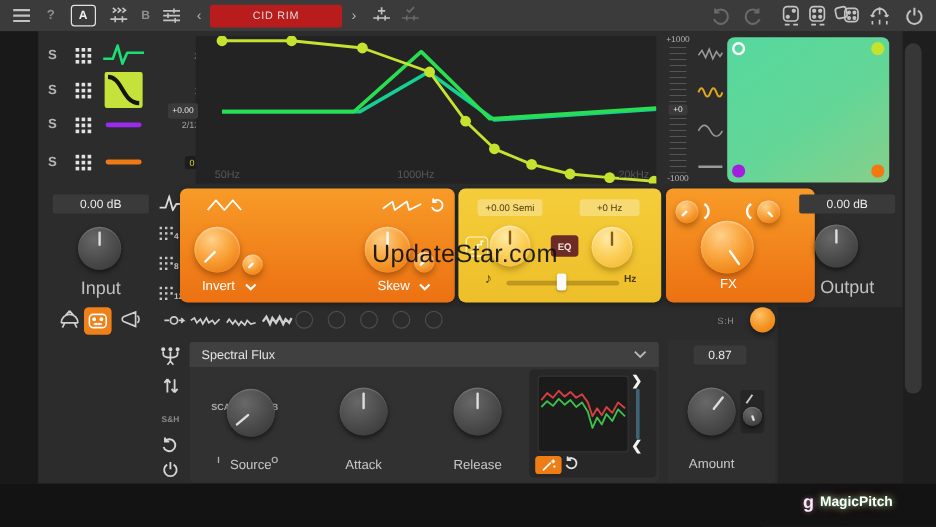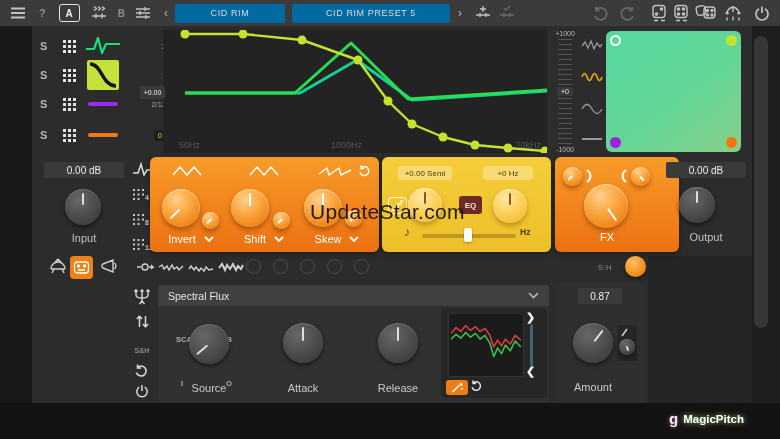--- a/index.html
+++ b/index.html
@@ -11,21 +11,21 @@
   
   .toolbar { position:absolute; left:0; top:0; width:780px; height:26px; background:#3b3b3b;
              display:flex; align-items:center; padding:0 10px; color:#c6c6c6; }
   .tb-icon { display:inline-flex; align-items:center; justify-content:center; color:#c2c2c2; }
   .tb-icon.dim { color:#6a6a6a; }
   .ab-box { width:21px; height:18px; border:1.5px solid #e3e3e3; border-radius:3px; color:#f0f0f0;
             font-size:10px; font-weight:bold; display:flex; align-items:center; justify-content:center; margin-left:13px; }
   .b-slot { font-size:10px; font-weight:bold; color:#8e8e8e; margin-left:9px; }
   .q-mark { font-size:11px; color:#8e8e8e; margin-left:13px; font-weight:bold; }
   .chev { color:#b5b5b5; font-size:12px; margin-left:12px; }
-  .preset-btn { height:19px; background:#0369a1; border-radius:2px; color:#dcdcdc; font-size:9px;
+  .preset-btn { height:19px; background:#b91c1c; border-radius:2px; color:#dcdcdc; font-size:9px;
                 letter-spacing:.6px; display:flex; align-items:center; justify-content:center; margin-left:7px; }
 
   
   .gutter-l { position:absolute; left:0; top:26px; width:32px; height:377px; background:#191919; }
   .gutter-r { position:absolute; left:752px; top:26px; width:28px; height:377px; background:#1e1e1e; }
   .scrollbar { position:absolute; left:2px; top:10px; width:14px; height:292px; background:#373737; border-radius:7px; }
   .bottombar { position:absolute; left:0; top:403px; width:780px; height:36px; background:#131313; }
   .logo { position:absolute; right:36px; top:7px; display:flex; align-items:center; gap:5px; }
   .logo-glyph { font-size:15px; font-weight:bold; color:#f0eef2; text-shadow:0 0 4px rgba(230,120,200,.6); }
   .logo-text { font-size:11.5px; font-weight:bold; color:#ffffff;
@@ -62,21 +62,21 @@
                align-items:center; justify-content:space-around; color:#9a9a9a; }
 
   
   .xy-pad { position:absolute; left:574px; top:5px; width:135px; height:121px; border-radius:6px;
             background:linear-gradient(145deg,#55d89e 0%,#63d697 55%,#87cf8a 100%); }
   .pad-dot { position:absolute; width:11px; height:11px; border-radius:50%; }
 
   
   .valbox { background:#3a3a3a; border-radius:2px; color:#ececec; font-size:10px;
             display:flex; align-items:center; justify-content:center; }
-  .io-label { position:absolute; font-size:11px; color:#c0c0c0; text-align:center; }
+  .io-label { position:absolute; font-size:15px; color:#c0c0c0; text-align:center; }
   .mod-orange { background:linear-gradient(180deg,#f89b28,#ec7112); border-radius:6px;
                 box-shadow:0 2px 5px rgba(0,0,0,.35); }
   .mod-yellow { background:linear-gradient(180deg,#f5cd3a,#edbf2a); border-radius:6px;
                 box-shadow:0 2px 5px rgba(0,0,0,.35); }
   .wsec { position:absolute; top:0; width:70px; height:95px; }
   .wlabel { position:absolute; top:76px; left:0; width:70px; display:flex; align-items:center; justify-content:center;
             gap:8px; color:#fff; font-size:11px; }
   .ybox { position:absolute; background:rgba(255,255,255,.3); border-radius:3px; color:#4c3d0a; font-size:8px;
           display:flex; align-items:center; justify-content:center; }
   .eq-badge { position:absolute; left:77px; top:39px; width:23px; height:18px; background:#6d2b26; border-radius:3px;
@@ -149,21 +149,20 @@
         </svg>
     </span>
     <span class="b-slot">B</span>
     <span class="tb-icon" style="margin-left:9px">
       <svg width="18" height="16" viewBox="0 0 18 16" stroke="currentColor" stroke-width="1.4" fill="none">
           <path d="M2 4h14M2 8h14M2 12h14M11 2v4M6 6v4M12 10v4"></path>
         </svg>
     </span>
     <span class="chev">‹</span>
     <button class="preset-btn" style="width:110px;border:none">CID RIM</button>
-    <button class="preset-btn" style="width:158px;border:none">CID RIM PRESET 5</button>
     <span class="chev" style="margin-left:8px">›</span>
     <span class="tb-icon" style="margin-left:12px">
       <svg width="18" height="16" viewBox="0 0 18 16" stroke="currentColor" stroke-width="1.4" fill="none">
           <path d="M9 1v6M6 4h6M2 10h14M6 8v4M12 8v4"></path>
         </svg>
     </span>
     <span class="tb-icon dim" style="margin-left:6px">
       <svg width="18" height="16" viewBox="0 0 18 16" stroke="currentColor" stroke-width="1.4" fill="none">
           <path d="M6 3l2 2 4-4M2 10h14M6 8v4M12 8v4"></path>
         </svg>
@@ -465,45 +464,20 @@
         <div class="wlabel">
           <span>Invert</span>
           <span>
               <svg width="10" height="7" viewBox="0 0 10 7" fill="none" stroke="#fff" stroke-width="1.8">
                 <polyline points="1,1 5,5 9,1"></polyline>
               </svg>
             </span>
         </div>
       </div>
 
-      <div class="wsec" style="left:79px">
-        <span class="abs" style="left:13px;top:7px">
-          <svg width="40" height="14" viewBox="0 0 40 14" fill="none" stroke="#fff" stroke-width="1.5" stroke-linejoin="round">
-              <polyline points="8,11 15,3 22,11 29,3 36,11"></polyline>
-            </svg>
-        </span>
-        <div class="knob knob-o" style="left:2px;top:32px;width:38px;height:38px">
-          <span class="rot" style="transform:rotate(0deg)">
-              <i class="ptr"></i>
-            </span>
-        </div>
-        <div class="knob knob-o" style="left:44px;top:55px;width:17px;height:17px">
-          <span class="rot" style="transform:rotate(-135deg)">
-              <i class="ptr"></i>
-            </span>
-        </div>
-        <div class="wlabel">
-          <span>Shift</span>
-          <span>
-              <svg width="10" height="7" viewBox="0 0 10 7" fill="none" stroke="#fff" stroke-width="1.8">
-                <polyline points="1,1 5,5 9,1"></polyline>
-              </svg>
-            </span>
-        </div>
-      </div>
 
       <div class="wsec" style="left:152px">
         <span class="abs" style="left:13px;top:7px">
           <svg width="40" height="14" viewBox="0 0 40 14" fill="none" stroke="#fff" stroke-width="1.5" stroke-linejoin="round">
               <polyline points="4,10 12,4 14,11 24,4 26,11 36,6"></polyline>
             </svg>
         </span>
         <div class="knob knob-o" style="left:2px;top:32px;width:38px;height:38px">
           <span class="rot" style="transform:rotate(0deg)">
               <i class="ptr"></i>

